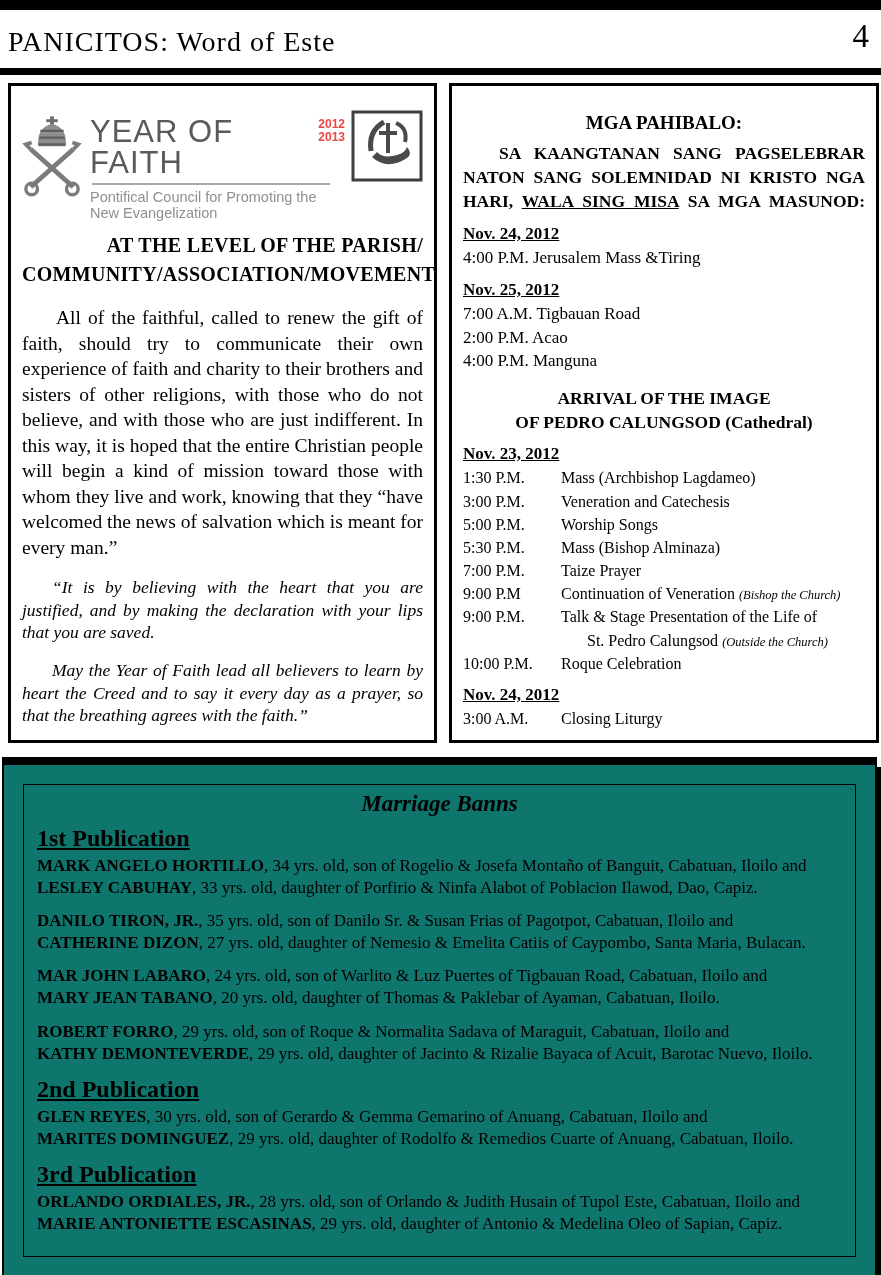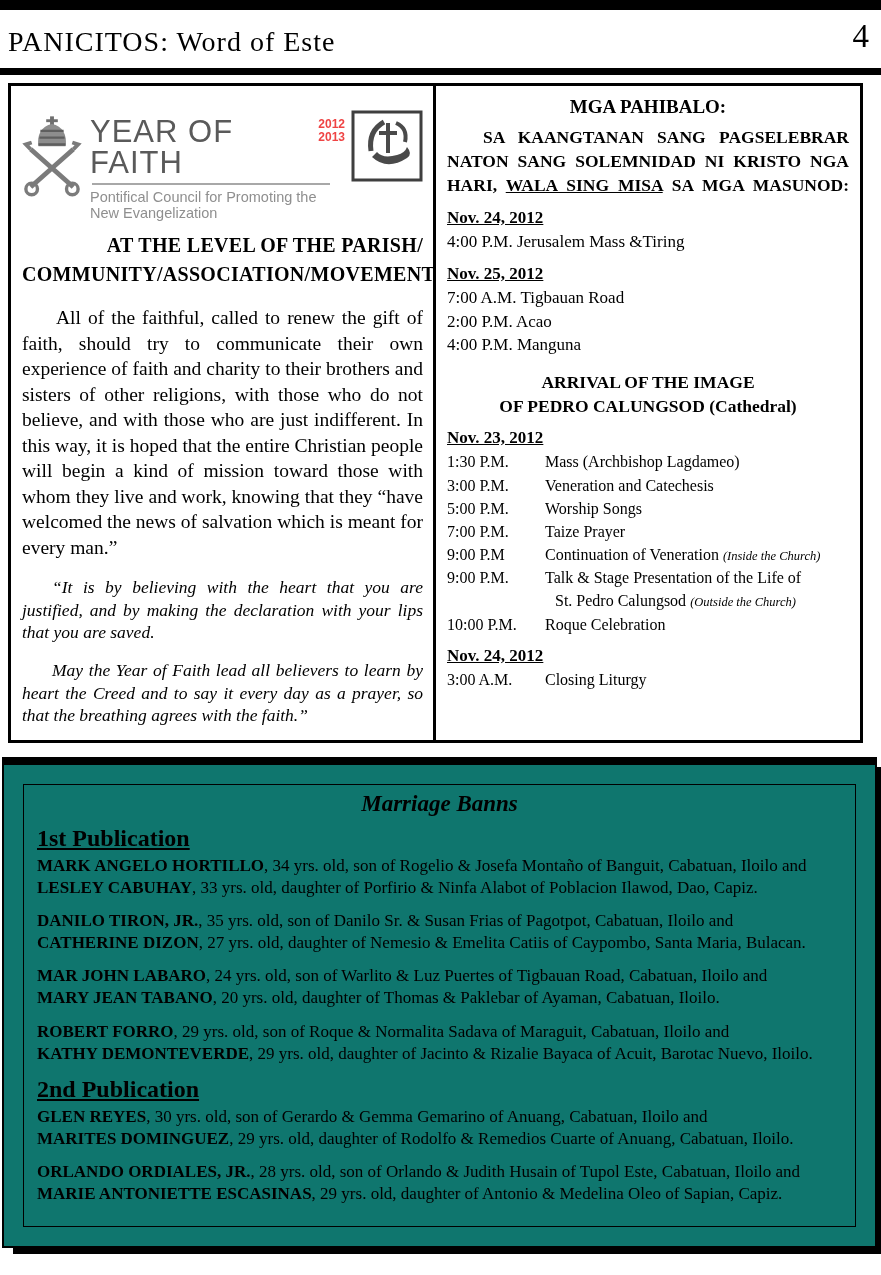--- a/index.html
+++ b/index.html
@@ -11,21 +11,21 @@
   .header-title{
     position:absolute;top:26px;left:8px;font-size:28px;letter-spacing:1px;
     font-family:"Liberation Serif", serif;
   }
   .page-number{position:absolute;top:18px;right:12px;font-size:33px;}
   .header-rule{position:absolute;top:68px;left:0;width:881px;height:7px;background:#000;}
 
   .col{position:absolute;top:83px;height:660px;border:3px solid #000;
        box-sizing:border-box;overflow:hidden;background:#fff;}
   .col-left{left:8px;width:429px;padding:22px 11px;}
-  .col-right{left:433px;width:430px;padding:6px 11px;}
+  .col-right{left:449px;width:430px;padding:22px 11px;}
 
   
   .yof-banner{display:flex;align-items:flex-start;margin:2px 0 10px 0;}
   .arms{flex:0 0 auto;margin-top:4px;}
   .yof-mid{flex:1 1 auto;margin-left:8px;margin-top:6px;}
   .yof-titlerow{display:flex;align-items:flex-start;}
   .yof-title{
     font-family:"Liberation Sans", sans-serif;font-size:31px;color:#5a5a5a;
     letter-spacing:1px;line-height:1;
   }
@@ -47,21 +47,21 @@
   .notice{font-weight:bold;font-size:17.5px;line-height:1.37;text-align:justify;
     text-align-last:justify;text-indent:36px;margin:0 0 10px 0;}
   .u{text-decoration:underline;}
   .sched-date{font-weight:bold;text-decoration:underline;font-size:17px;margin:10px 0 2px 0;}
   .sched-line{font-size:17px;line-height:1.4;}
   .arrival-heading{text-align:center;font-weight:bold;font-size:17.5px;line-height:1.35;margin:14px 0 2px 0;}
   .sched-row{display:flex;font-size:16px;line-height:1.45;}
   .sched-time{flex:0 0 98px;}
   .sched-event{flex:1 1 auto;}
   .note{font-style:italic;font-size:12.5px;}
-  .event-line2{margin-left:10px;}
+  .event-line2{margin-left:26px;}
 
   
   .banns{position:absolute;top:757px;left:2px;width:875px;box-sizing:border-box;
     border:2px solid #000;border-top:8px solid #000;padding:19px;background:#0f766e;
     box-shadow:9px 8px 0 -2px #000;}
   .banns-inner{border:1px solid #000;padding:4px 13px 10px 13px;min-height:428px;box-sizing:border-box;}
   .banns-title{text-align:center;font-weight:bold;font-style:italic;font-size:23px;margin:2px 0 4px 0;}
   .pub-heading{font-weight:bold;text-decoration:underline;font-size:24px;margin:8px 0 3px 0;}
   .couple{font-size:17px;line-height:1.3;margin:0 0 11px 0;}
   .couple b{font-size:17px;}
@@ -150,26 +150,30 @@
     </div>
     <div class="sched-row">
       <span class="sched-time">3:00 P.M.</span>
       <span class="sched-event">Veneration and Catechesis</span>
     </div>
     <div class="sched-row">
       <span class="sched-time">5:00 P.M.</span>
       <span class="sched-event">Worship Songs</span>
     </div>
     <div class="sched-row">
+      <span class="sched-time">5:30 P.M.</span>
+      <span class="sched-event">Mass (Bishop Alminaza)</span>
+    </div>
+    <div class="sched-row">
       <span class="sched-time">7:00 P.M.</span>
       <span class="sched-event">Taize Prayer</span>
     </div>
     <div class="sched-row">
       <span class="sched-time">9:00 P.M</span>
-      <span class="sched-event"><span>Continuation of Veneration</span> <span class="note">(Inside the Church)</span></span>
+      <span class="sched-event"><span>Continuation of Veneration</span> <span class="note">(Bishop the Church)</span></span>
     </div>
     <div class="sched-row">
       <span class="sched-time">9:00 P.M.</span>
       <span class="sched-event">
         <span>Talk &amp; Stage Presentation of the Life of</span>
         <div class="event-line2"><span>St. Pedro Calungsod</span> <span class="note">(Outside the Church)</span></div>
       </span>
     </div>
     <div class="sched-row">
       <span class="sched-time">10:00 P.M.</span>
@@ -189,17 +193,18 @@
 
       <div class="pub-heading">1st Publication</div>
       <p class="couple"><b>MARK ANGELO HORTILLO</b><span>, 34 yrs. old, son of Rogelio &amp; Josefa Montaño of Banguit, Cabatuan, Iloilo and</span><br><b>LESLEY CABUHAY</b><span>, 33 yrs. old, daughter of Porfirio &amp; Ninfa Alabot of Poblacion Ilawod, Dao, Capiz.</span></p>
       <p class="couple"><b>DANILO TIRON, JR.</b><span>, 35 yrs. old, son of Danilo Sr. &amp; Susan Frias of Pagotpot, Cabatuan, Iloilo and</span><br><b>CATHERINE DIZON</b><span>, 27 yrs. old, daughter of Nemesio &amp; Emelita Catiis of Caypombo, Santa Maria, Bulacan.</span></p>
       <p class="couple"><b>MAR JOHN LABARO</b><span>, 24 yrs. old, son of Warlito &amp; Luz Puertes of Tigbauan Road, Cabatuan, Iloilo and</span><br><b>MARY JEAN TABANO</b><span>, 20 yrs. old, daughter of Thomas &amp; Paklebar of Ayaman, Cabatuan, Iloilo.</span></p>
       <p class="couple"><b>ROBERT FORRO</b><span>, 29 yrs. old, son of Roque &amp; Normalita Sadava of Maraguit, Cabatuan, Iloilo and</span><br><b>KATHY DEMONTEVERDE</b><span>, 29 yrs. old, daughter of Jacinto &amp; Rizalie Bayaca of Acuit, Barotac Nuevo, Iloilo.</span></p>
 
       <div class="pub-heading">2nd Publication</div>
       <p class="couple"><b>GLEN REYES</b><span>, 30 yrs. old, son of Gerardo &amp; Gemma Gemarino of Anuang, Cabatuan, Iloilo and</span><br><b>MARITES DOMINGUEZ</b><span>, 29 yrs. old, daughter of Rodolfo &amp; Remedios Cuarte of Anuang, Cabatuan, Iloilo.</span></p>
 
+      <div class="pub-heading">3rd Publication</div>
       <p class="couple"><b>ORLANDO ORDIALES, JR.</b><span>, 28 yrs. old, son of Orlando &amp; Judith Husain of Tupol Este, Cabatuan, Iloilo and</span><br><b>MARIE ANTONIETTE ESCASINAS</b><span>, 29 yrs. old, daughter of Antonio &amp; Medelina Oleo of Sapian, Capiz.</span></p>
     </div>
   </div>
 
 </div>
 
 </body></html>

